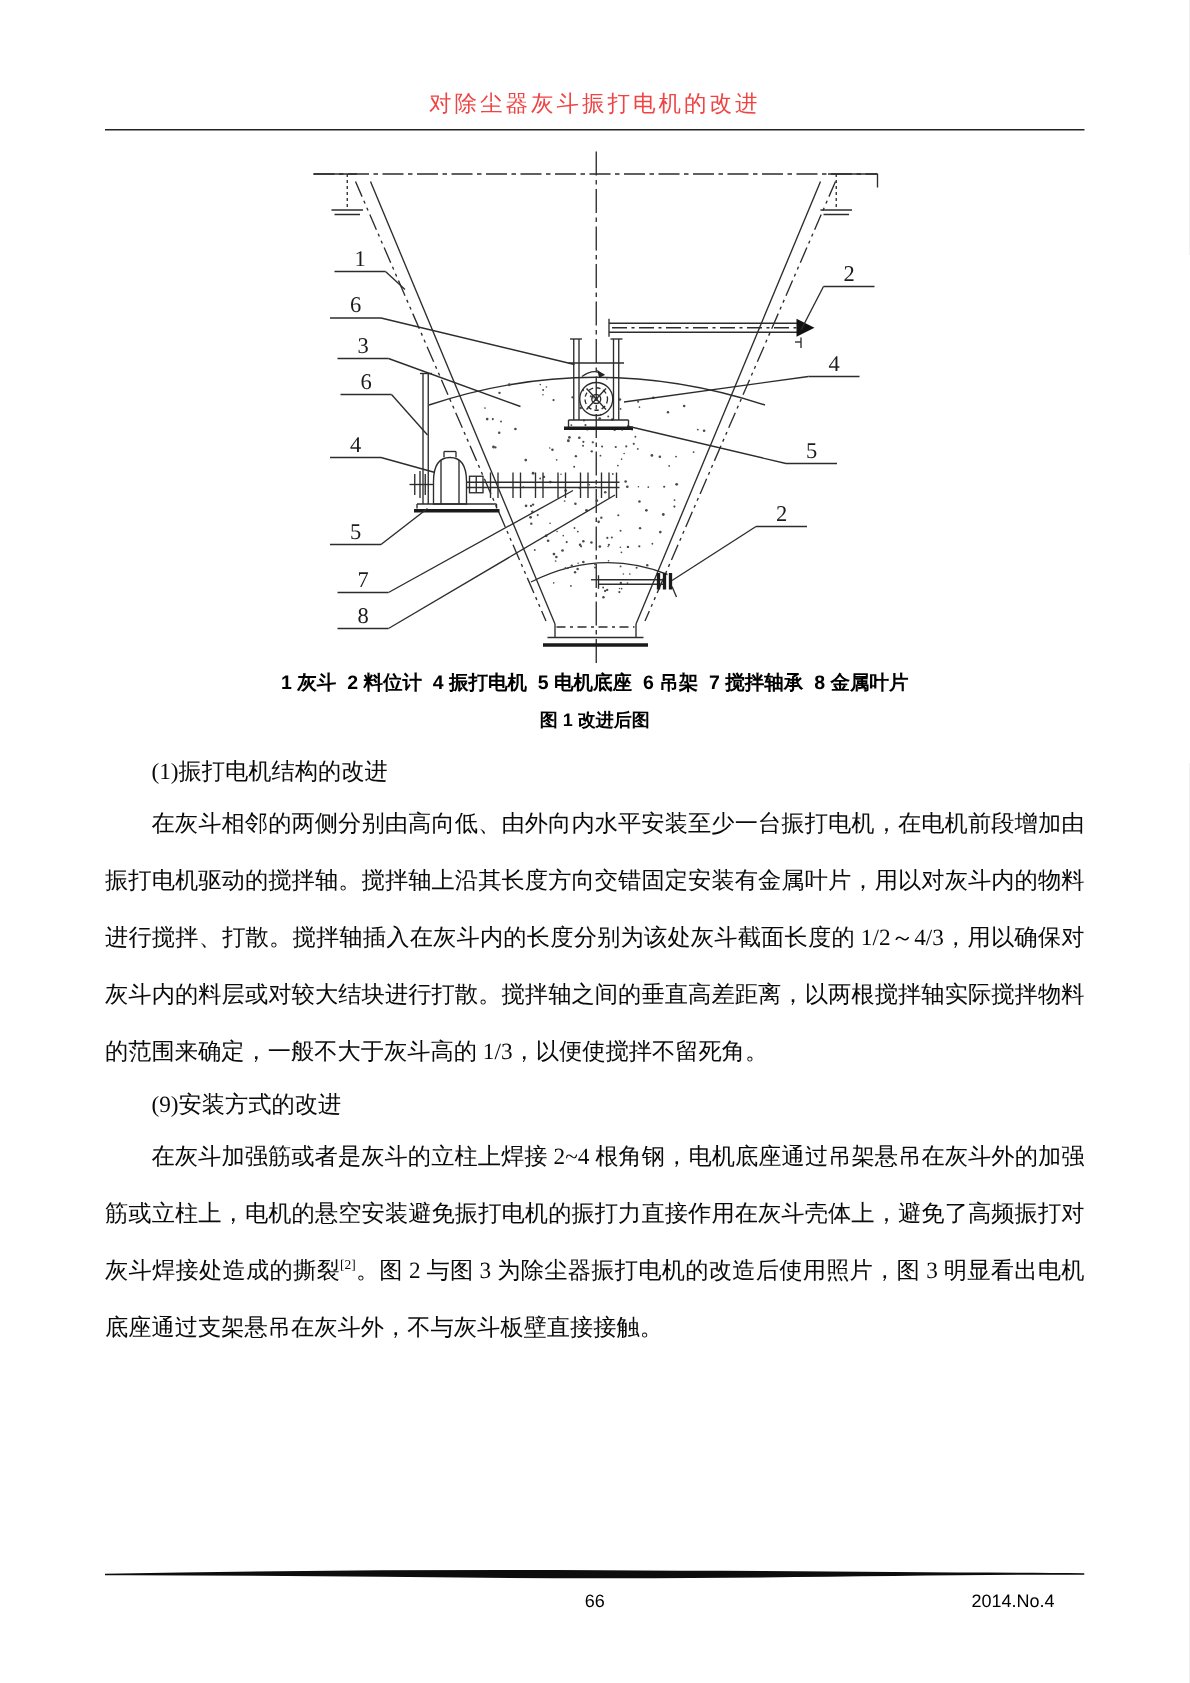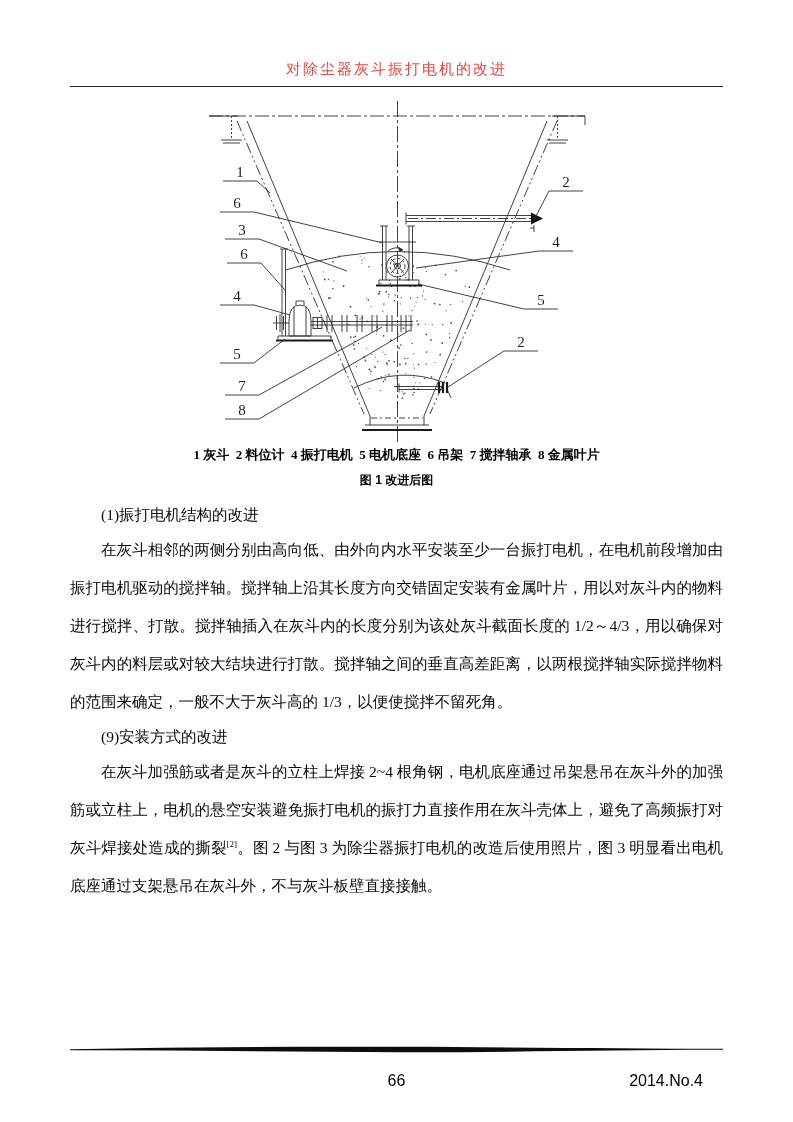--- a/index.html
+++ b/index.html
@@ -12,39 +12,39 @@
   .header { padding-top:60px; }
   .header-title {
     text-align:center; font-size:15px; letter-spacing:2px; color:#ef4444;
   }
   .header-rule {
     margin:7px 70px 0 70px; border-top:1.5px solid #222; height:0;
   }
   .figure { margin:12px auto 0 auto; width:430px; text-align:center; }
   .figure svg { display:block; }
   .fig-caption {
-    margin-top:2px; font-family:Liberation Serif, serif;
+    margin-top:2px; font-family:Liberation Sans, sans-serif;
     font-weight:bold; font-size:13px; white-space:pre-wrap; color:#000;
   }
   .fig-title {
     margin-top:8px; font-family:"Liberation Sans", sans-serif;
     font-weight:bold; font-size:12px; color:#000;
   }
   .body-text {
     margin:10px 70px 0 70px; font-size:15.5px; text-align:justify;
     color:#0a0a0a;
   }
   .para { margin:0; text-indent:2em; line-height:38px; }
   .para.head { line-height:32px; }
   .ref { font-size:9px; vertical-align:super; line-height:0; }
   .footer { position:absolute; left:70px; right:70px; top:1044px; }
   .footer-bar { display:block; width:100%; height:10px; }
   .footer-row {
-    position:relative; height:18px; margin-top:18px;
-    font-family:"Liberation Sans", sans-serif; font-size:16px; color:#000;
+    position:relative; height:18px; margin-top:6px;
+    font-family:"Liberation Sans", sans-serif; font-size:12px; color:#000;
   }
   .pageno { position:absolute; left:0; right:0; text-align:center; }
   .issue  { position:absolute; right:20px; }
   
   .ln  { stroke:#2c2c2c; stroke-width:0.9; fill:none; }
   .thk { stroke:#1a1a1a; stroke-width:2.2; fill:none; }
   .lbl { font:15px "Liberation Serif", serif; fill:#1c1c1c; text-anchor:middle; }
   .stipple circle { fill:#4a4a4a; }
 </style>
 </head>

